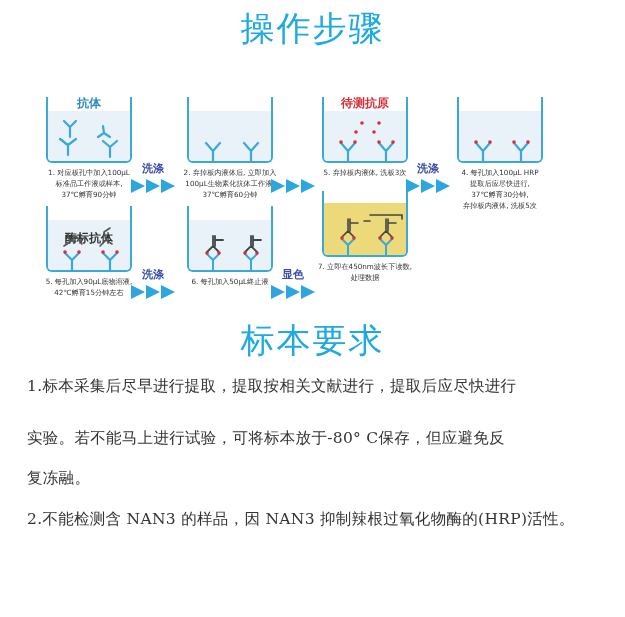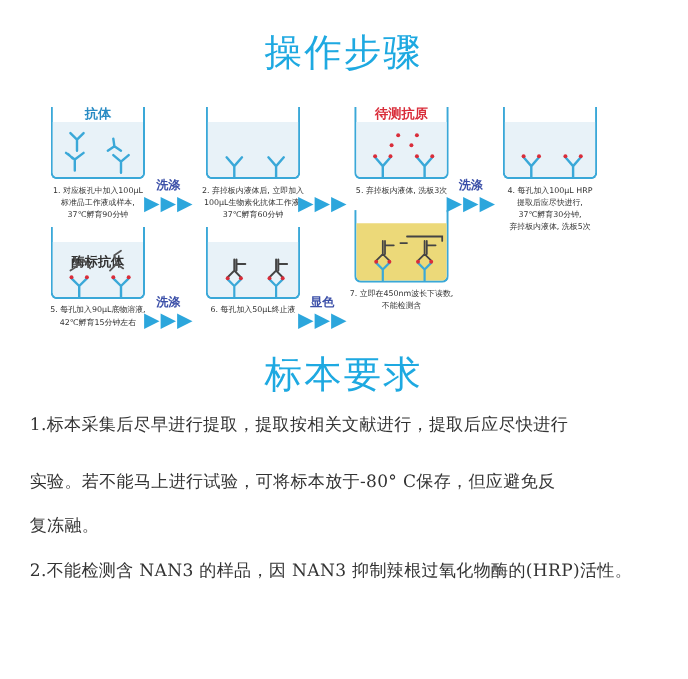--- a/index.html
+++ b/index.html
@@ -4,21 +4,21 @@
 <style>
   * { margin: 0; padding: 0; box-sizing: border-box; }
   html, body { width: 625px; height: 617px; background: #ffffff; overflow: hidden; }
   body { position: relative; font-family: "DejaVu Serif", "Liberation Serif", serif; color: #333; }
 
   .section-title {
     position: absolute; left: 0; width: 625px; text-align: center;
     color: #1ea9e1; font-family: "DejaVu Serif", "Liberation Serif", serif;
     font-size: 34px; letter-spacing: 2px; font-weight: normal;
   }
-  #title-steps { top: 6px; margin-top: 19px; }
+  #title-steps { top: 6px; }
   #title-sample { top: 318px; }
 
   .diagram { position: absolute; left: 0; top: 85px; width: 625px; height: 215px; }
 
   .step { position: absolute; width: 120px; text-align: center; }
   .well {
     position: relative; margin: 0 auto; width: 86px; height: 66px;
     border: 2px solid #3aa8d8; border-top: none; border-radius: 0 0 6px 6px;
   }
   .well .liquid {
@@ -263,21 +263,21 @@
         <g fill="#d92d3a">
           <circle cx="18" cy="47" r="1.8"></circle>
             <circle cx="30" cy="47" r="1.8"></circle>
           <circle cx="56" cy="47" r="1.8"></circle>
             <circle cx="68" cy="47" r="1.8"></circle>
         </g>
       </svg>
     </div>
     <div class="caption">
       <div>7. 立即在450nm波长下读数,</div>
-      <div>不能检测含</div>
+      <div>处理数据</div>
     </div>
   </div>
 
 </div>
 
 <div id="title-sample" class="section-title">标本要求</div>
 
 <div class="req" style="top:376px;">1.标本采集后尽早进行提取，提取按相关文献进行，提取后应尽快进行</div>
 <div class="req" style="top:428px;">实验。若不能马上进行试验，可将标本放于-80° C保存，但应避免反</div>
 <div class="req" style="top:468px;">复冻融。</div>

